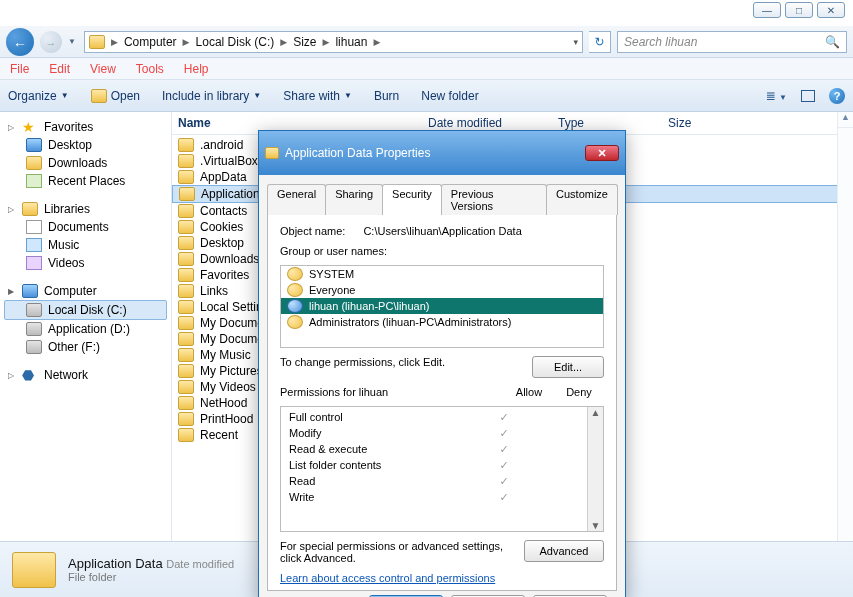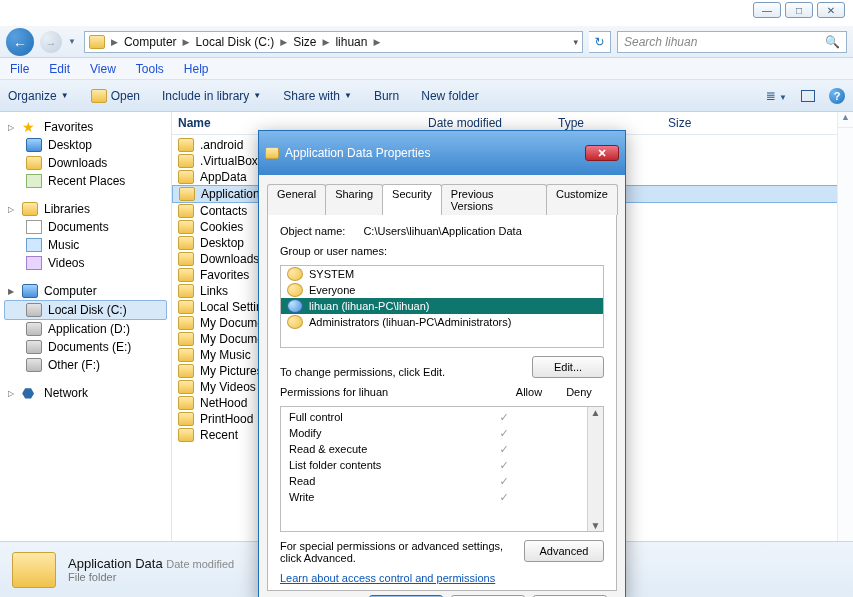--- a/index.html
+++ b/index.html
@@ -18,21 +18,21 @@
   .addr .seg { padding:0 4px; color:#111; white-space:nowrap; }
   .addr .sep { color:#666; font-size:9px; }
   .addr .ico-folder { width:16px; height:14px; background:linear-gradient(#ffe9a8,#f0c24b); border:1px solid #caa23a; border-radius:2px; margin-right:4px; }
   .addr-tail { margin-left:auto; display:flex; align-items:center; gap:6px; color:#555; font-size:9px; }
   .refresh { width:22px; height:22px; border:1px solid #9ab4cf; border-left:none; background:#fff; display:flex; align-items:center; justify-content:center; color:#1e6fb8; font-size:12px; }
   .search { width:230px; height:22px; border:1px solid #9ab4cf; background:#fff; display:flex; align-items:center; padding:0 6px; color:#888; font-style:italic; justify-content:space-between; }
   .search .mag { font-style:normal; color:#4b6d91; font-size:12px;}
 
   
   .menubar { position:absolute; top:58px; left:0; right:0; height:22px; background:#f4f8fc; border-bottom:1px solid #d9e3ee; display:flex; align-items:center; padding:0 10px; gap:20px; }
-  .menubar span { color:#1d4ed8; }
+  .menubar span { color:#ef4444; }
 
   
   .toolbar { position:absolute; top:80px; left:0; right:0; height:32px; background:linear-gradient(#eef4fb,#dae7f5); border-bottom:1px solid #c3d3e4; display:flex; align-items:center; padding:0 8px; gap:22px; color:#13386b; }
   .toolbar .tb { display:flex; align-items:center; gap:4px; }
   .toolbar .tb .arr { font-size:8px; color:#13386b; }
   .tb-right { margin-left:auto; display:flex; align-items:center; gap:14px; color:#2a5a8f; }
   .tb-right .box { width:14px; height:12px; border:1px solid #2a5a8f; }
   .help { width:16px; height:16px; border-radius:50%; background:radial-gradient(circle at 30% 30%, #6db7f2, #1e6fb8); color:#fff; display:flex; align-items:center; justify-content:center; font-size:11px; font-weight:bold; }
 
   
@@ -80,21 +80,21 @@
   .tab { padding:3px 9px; border:1px solid #b8b8b8; border-bottom:none; background:#f4f4f4; margin-right:-1px; position:relative; top:1px; border-radius:3px 3px 0 0; font-size:11px;}
   .tab.active { background:#fff; z-index:2; }
   .tab-panel { background:#fff; border:1px solid #b8b8b8; border-top:none; padding:10px 12px 6px; height:376px; display:flex; flex-direction:column; gap:8px; font-size:11px; }
   .kv { display:flex; gap:18px; }
   .groupbox { border:1px solid #bdbdbd; height:90px; background:#fff; overflow:auto; }
   .gb-row{ display:flex; align-items:center; gap:6px; padding:1px 6px; font-size:11px;}
   .gb-row.sel{ background:#0f766e; color:#fff;}
   .uicon{ width:16px; height:14px; display:inline-block;}
   .uicon.grp{ background:radial-gradient(circle at 30% 30%, #ffe9a8, #f0c24b); border-radius:50%; border:1px solid #caa23a;}
   .uicon.usr{ background:radial-gradient(circle at 30% 30%, #bde2ff, #4a90d9); border-radius:50%; border:1px solid #2d6aa8;}
-  .edit-row{ display:flex; align-items:flex-end; justify-content:space-between;}
+  .edit-row{ display:flex; align-items:flex-start; justify-content:space-between;}
   .btn { min-width:72px; height:22px; border:1px solid #9a9a9a; background:linear-gradient(#fdfdfd,#e6e6e6); border-radius:3px; font-size:11px;}
   .perm-head{ display:flex; font-size:11px;}
   .perm-head .ph-name{flex:1;} .perm-head .ph-col{width:50px; text-align:center;}
   .perm-box{ border:1px solid #bdbdbd; height:138px; display:flex; }
   .perm-list{ flex:1; padding:4px 8px; display:flex; flex-direction:column; gap:3px;}
   .perm-list .prow{ display:flex; align-items:center; font-size:11px;}
   .perm-list .prow .pn{ flex:1; }
   .perm-list .prow .pc{ width:50px; text-align:center; color:#9a9a9a; }
   .perm-sb{ width:16px; background:#f0f0f0; border-left:1px solid #d0d0d0; display:flex; flex-direction:column; justify-content:space-between; align-items:center; font-size:10px; color:#666;}
   .adv-row{ display:flex; align-items:flex-start; justify-content:space-between; gap:12px; font-size:11px;}
@@ -231,24 +231,20 @@
           <div class="sb-item sel">
             <span class="ico drive"></span>
             <span>Local Disk (C:)</span>
           </div>
           <div class="sb-item">
             <span class="ico drive"></span>
             <span>Application (D:)</span>
           </div>
           <div class="sb-item">
             <span class="ico drive"></span>
-            <span>Documents (E:)</span>
-          </div>
-          <div class="sb-item">
-            <span class="ico drive"></span>
             <span>Other (F:)</span>
           </div>
         </div>
     </div>
     <div class="sb-group">
       <div class="sb-head">
           <span class="tw">▷</span>
           <span class="ico net">⬣</span>
           <span>Network</span>
         </div>

